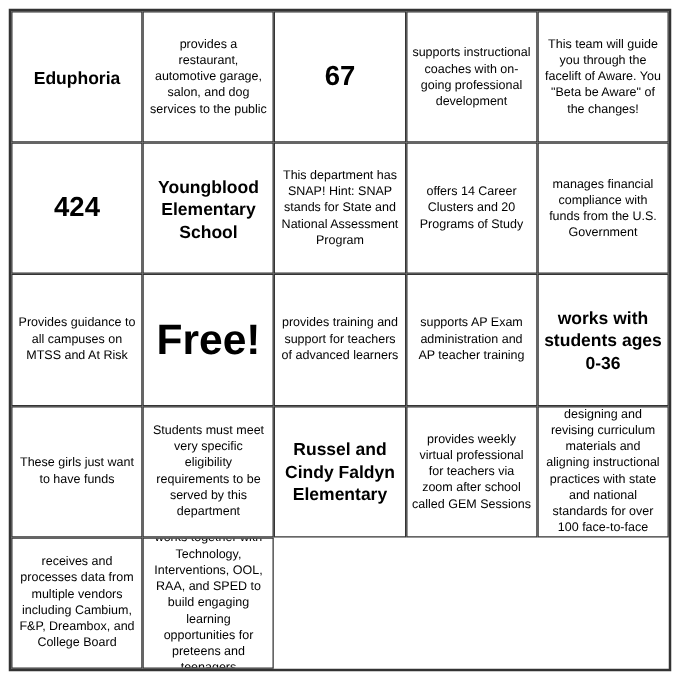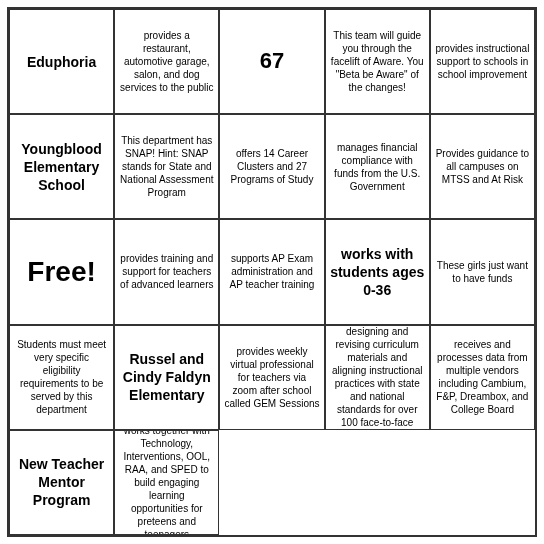--- a/index.html
+++ b/index.html
@@ -48,45 +48,45 @@
       font-size: 22px;
       font-weight: bold;
     }
 
     .cell.medium-text {
       font-size: 14px;
       font-weight: bold;
     }
 
     .cell.free {
-      font-size: 28px;
+      font-size: 34px;
       font-weight: bold;
     }
   </style>
 </head>
 <body>
 
 <div class="bingo-container">
   <div class="bingo-grid">
   <div class="cell medium-text">Eduphoria</div>
       <div class="cell">provides a restaurant, automotive garage, salon, and dog services to the public</div>
       <div class="cell large-text">67</div>
+      <div class="cell">supports instructional coaches with on-going professional development</div>
       <div class="cell">This team will guide you through the facelift of Aware. You "Beta be Aware" of the changes!</div>
-      <div class="cell">provides instructional support to schools in school improvement</div>
+      <div class="cell large-text">424</div>
       <div class="cell medium-text">Youngblood Elementary School</div>
       <div class="cell">This department has SNAP! Hint: SNAP stands for State and National Assessment Program</div>
-      <div class="cell">offers 14 Career Clusters and 27 Programs of Study</div>
+      <div class="cell">offers 14 Career Clusters and 20 Programs of Study</div>
       <div class="cell">manages financial compliance with funds from the U.S. Government</div>
       <div class="cell">Provides guidance to all campuses on MTSS and At Risk</div>
       <div class="cell free">Free!</div>
       <div class="cell">provides training and support for teachers of advanced learners</div>
       <div class="cell">supports AP Exam administration and AP teacher training</div>
       <div class="cell medium-text">works with students ages 0-36</div>
       <div class="cell">These girls just want to have funds</div>
       <div class="cell">Students must meet very specific eligibility requirements to be served by this department</div>
       <div class="cell medium-text">Russel and Cindy Faldyn Elementary</div>
       <div class="cell">provides weekly virtual professional for teachers via zoom after school called GEM Sessions</div>
       <div class="cell">Duties include designing and revising curriculum materials and aligning instructional practices with state and national standards for over 100 face-to-face courses</div>
       <div class="cell">receives and processes data from multiple vendors including Cambium, F&amp;P, Dreambox, and College Board</div>
-      <div class="cell medium-text">New Teacher Mentor Program</div>
       <div class="cell">works together with Technology, Interventions, OOL, RAA, and SPED to build engaging learning opportunities for preteens and teenagers</div>
     </div>
 </div>
 
 </body></html>

